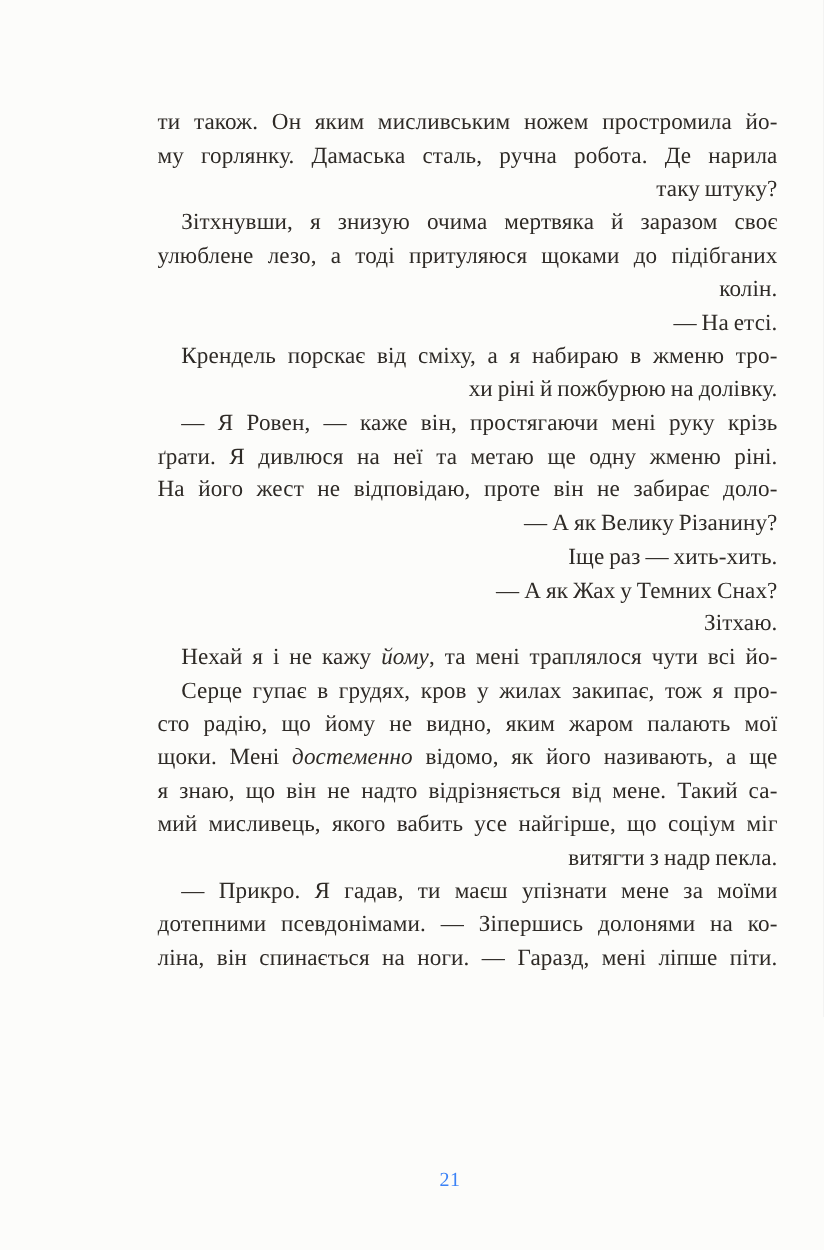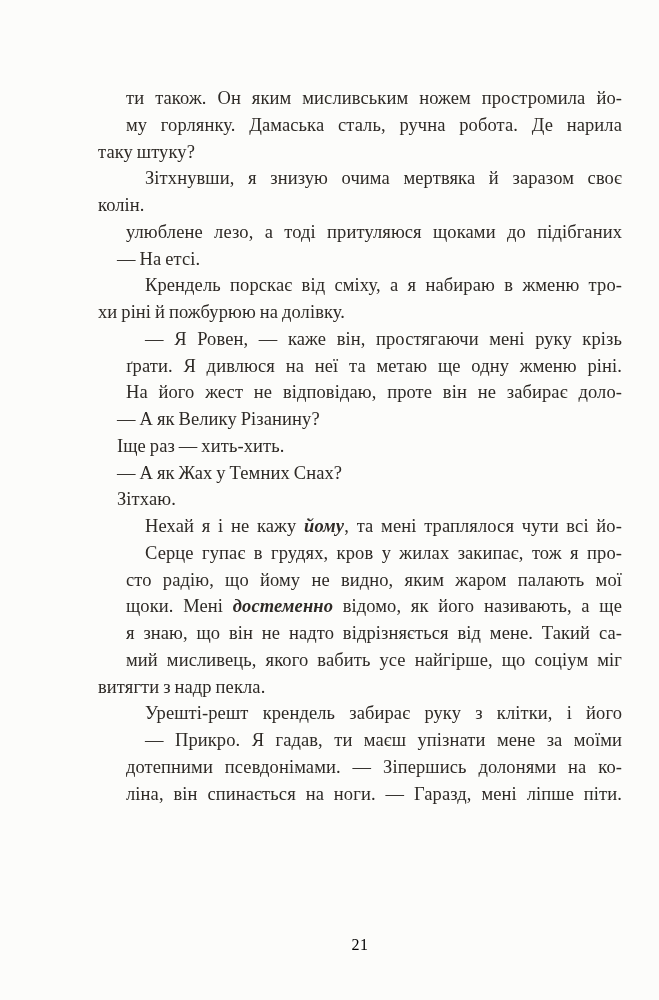--- a/index.html
+++ b/index.html
@@ -26,72 +26,70 @@
     line-height: 26.75px;
     word-spacing: -0.8px;
     letter-spacing: 0.1px;
     -webkit-hyphens: none;
     hyphens: none;
   }
   .line {
     height: 26.75px;
     overflow: hidden;
     white-space: normal;
-    text-align: left;
+    text-align: right;
   }
   .line.indent {
     padding-left: 19px;
   }
   .line.just {
     text-align: justify;
     text-align-last: justify;
     margin-left: 28px;
   }
   .line em {
     font-style: italic;
-    font-weight: bold;
   }
   .folio {
     position: absolute;
     left: 98px;
     width: 524px;
     top: 936px;
     text-align: center;
     font-size: 16px;
-    color: #000000;
+    color: #3b82f6;
     letter-spacing: 0.5px;
   }
 </style>
 </head>
 <body>
 
 <div class="sheet">
   <div class="text-column">
       <div class="line just"><span>ти також. Он яким мисливським ножем простромила йо-</span></div>
       <div class="line just"><span>му горлянку. Дамаська сталь, ручна робота. Де нарила</span></div>
       <div class="line"><span>таку штуку?</span></div>
       <div class="line indent just"><span>Зітхнувши, я знизую очима мертвяка й заразом своє</span></div>
+      <div class="line just"><span>улюблене лезо, а тоді притуляюся щоками до підібганих</span></div>
       <div class="line"><span>колін.</span></div>
-      <div class="line just"><span>улюблене лезо, а тоді притуляюся щоками до підібганих</span></div>
       <div class="line indent"><span>— На етсі.</span></div>
       <div class="line indent just"><span>Крендель порскає від сміху, а я набираю в жменю тро-</span></div>
       <div class="line"><span>хи ріні й пожбурюю на долівку.</span></div>
       <div class="line indent just"><span>— Я Ровен, — каже він, простягаючи мені руку крізь</span></div>
       <div class="line just"><span>ґрати. Я дивлюся на неї та метаю ще одну жменю ріні.</span></div>
       <div class="line just"><span>На його жест не відповідаю, проте він не забирає доло-</span></div>
       <div class="line indent"><span>— А як Велику Різанину?</span></div>
       <div class="line indent"><span>Іще раз — хить-хить.</span></div>
       <div class="line indent"><span>— А як Жах у Темних Снах?</span></div>
       <div class="line indent"><span>Зітхаю.</span></div>
       <div class="line indent just"><span>Нехай я і не кажу </span><em>йому</em><span>, та мені траплялося чути всі йо-</span></div>
       <div class="line indent just"><span>Серце гупає в грудях, кров у жилах закипає, тож я про-</span></div>
       <div class="line just"><span>сто радію, що йому не видно, яким жаром палають мої</span></div>
       <div class="line just"><span>щоки. Мені </span><em>достеменно</em><span> відомо, як його називають, а ще</span></div>
       <div class="line just"><span>я знаю, що він не надто відрізняється від мене. Такий са-</span></div>
       <div class="line just"><span>мий мисливець, якого вабить усе найгірше, що соціум міг</span></div>
       <div class="line"><span>витягти з надр пекла.</span></div>
-      <div class="line indent just"><span>Урешті-решт крендель забирає руку з клітки, і його</span></div>
       <div class="line indent just"><span>— Прикро. Я гадав, ти маєш упізнати мене за моїми</span></div>
       <div class="line just"><span>дотепними псевдонімами. — Зіпершись долонями на ко-</span></div>
       <div class="line just"><span>ліна, він спинається на ноги. — Гаразд, мені ліпше піти.</span></div>
     </div>
   <div class="folio">21</div>
 </div>
 
 </body></html>

